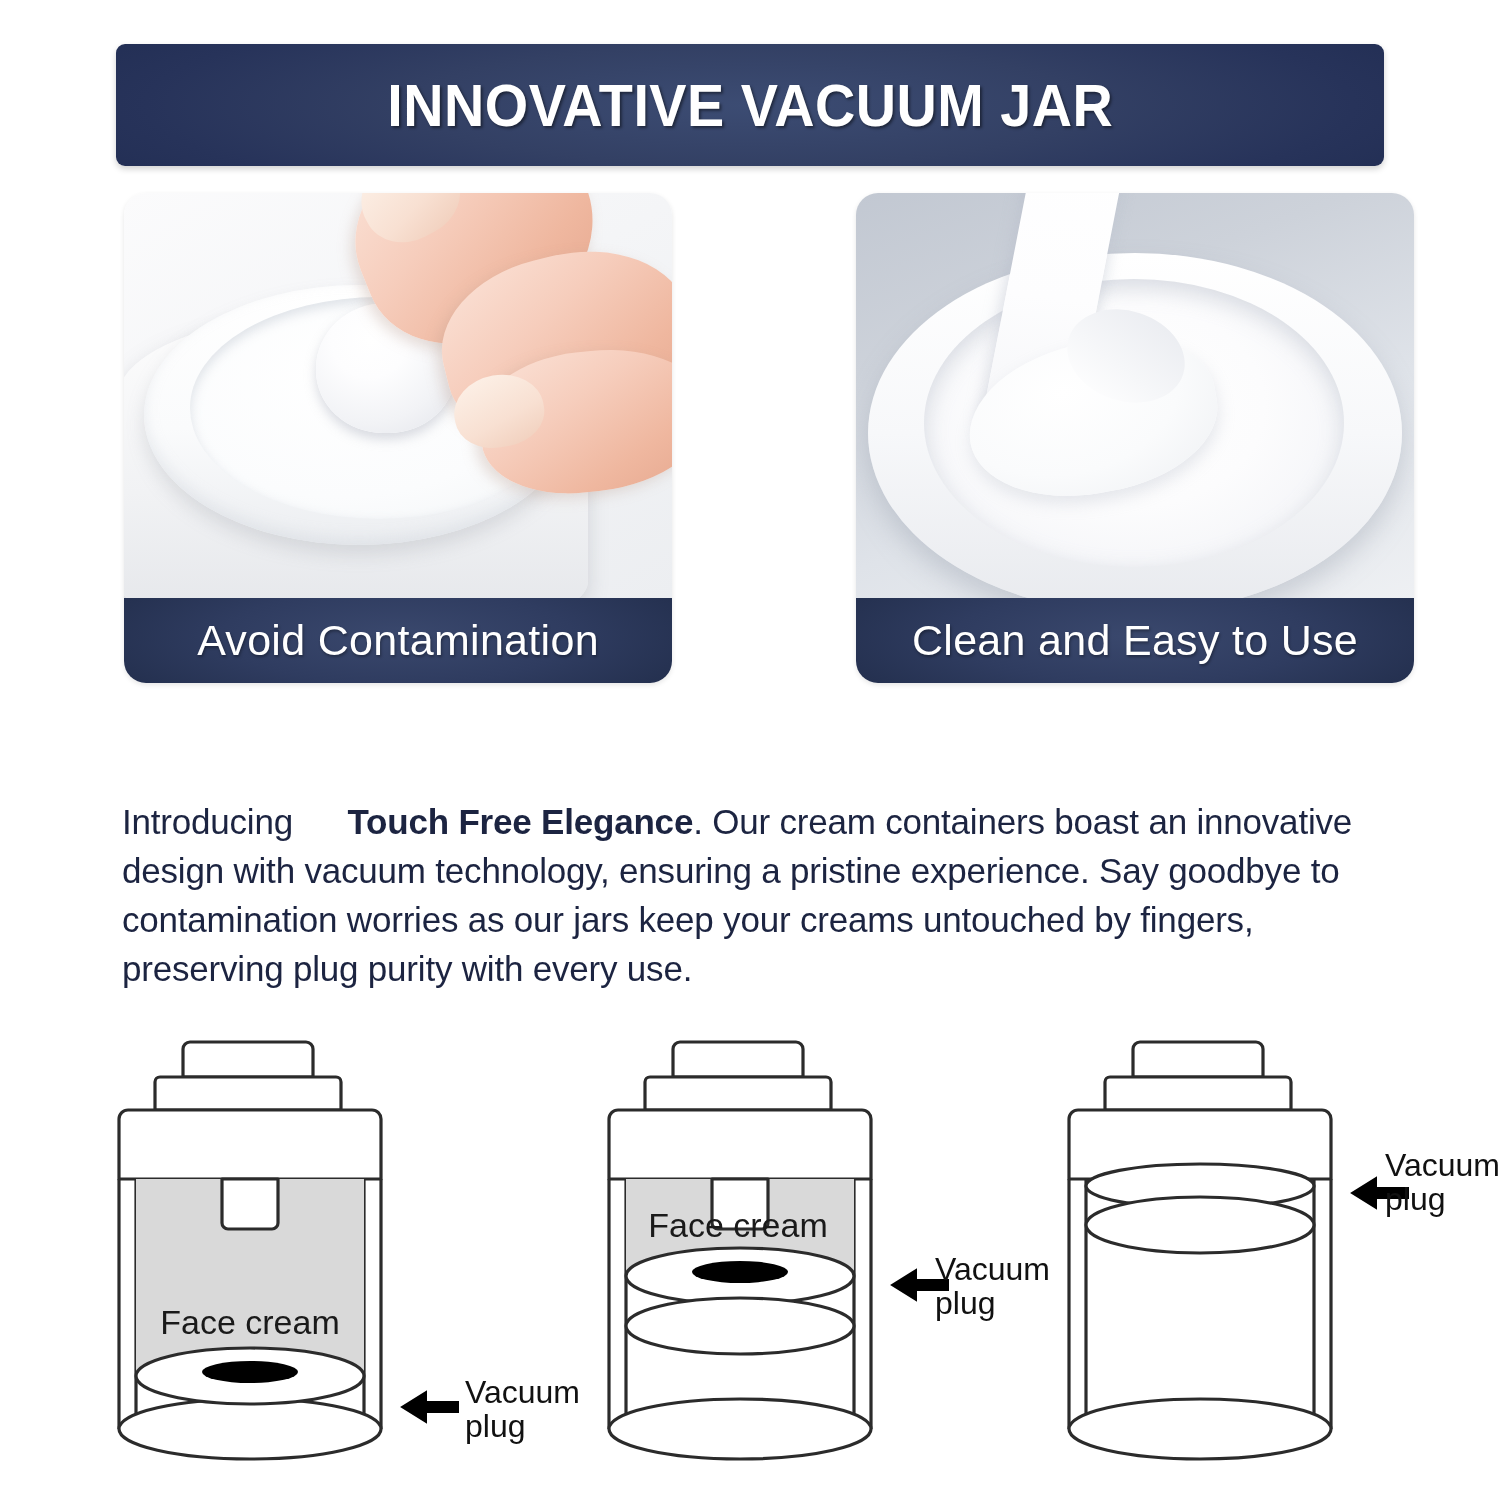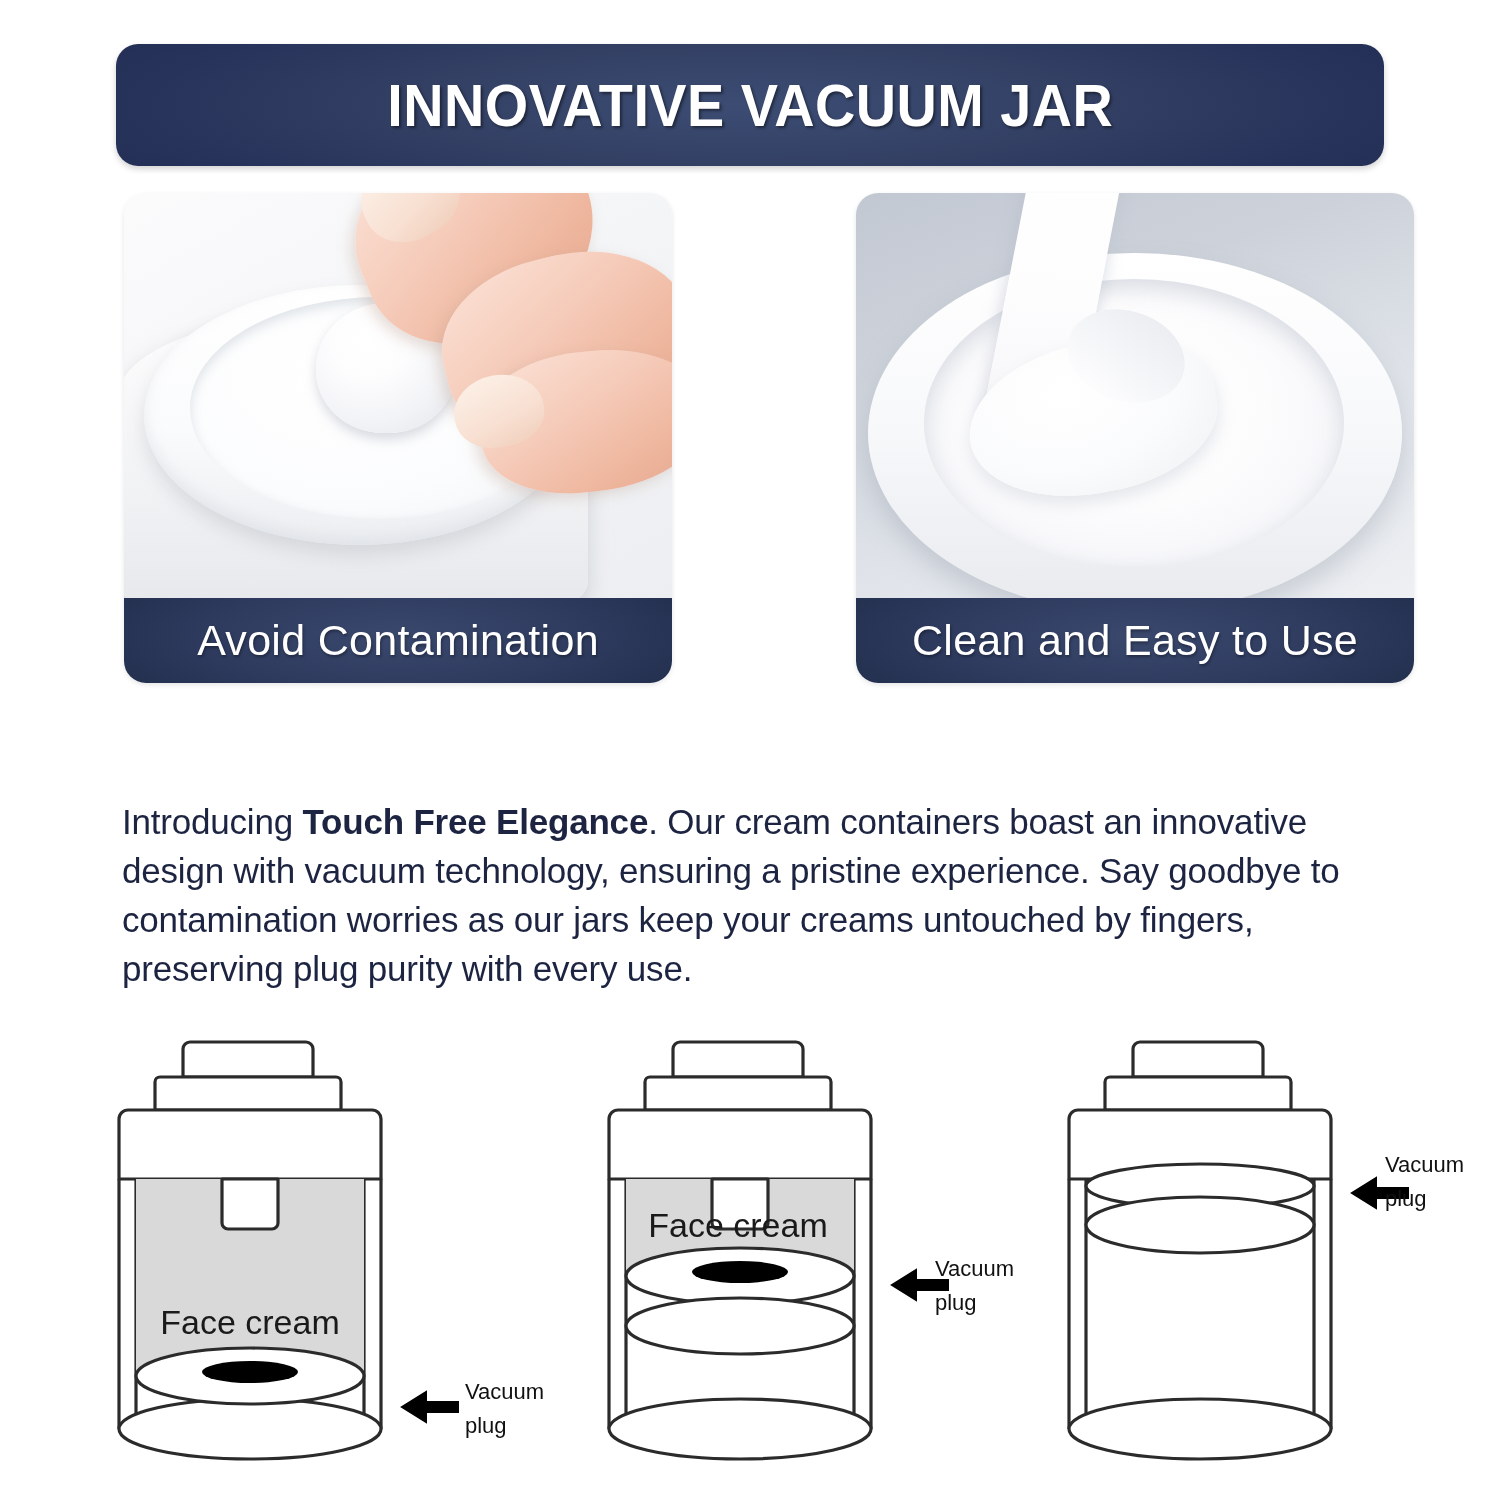--- a/index.html
+++ b/index.html
@@ -15,21 +15,21 @@
     position: relative;
   }
 
   
   .header-banner {
     position: absolute;
     left: 116px;
     top: 44px;
     width: 1268px;
     height: 122px;
-    border-radius: 22px;
+    border-radius: 9px;
     background:
       radial-gradient(ellipse 70% 130% at 50% 50%, #3c4c73 0%, #334064 38%, #27335a 68%, #1e2a4f 100%);
     box-shadow: 0 3px 6px rgba(0,0,0,0.18);
     display: flex;
     align-items: center;
     justify-content: center;
     overflow: hidden;
   }
   .header-title {
     color: #ffffff;
@@ -183,21 +183,21 @@
     position: absolute;
     left: 122px;
     top: 762px;
     width: 1290px;
     color: #1c2441;
     font-size: 35px;
     line-height: 49px;
     font-weight: 300;
     letter-spacing: -0.2px;
   }
-  .body-copy b { font-weight: 700; }
+  .body-copy b { font-weight: 700; margin-left: 45px; }
 
   
   .diagrams {
     position: absolute;
     left: 60px;
     top: 1020px;
     width: 1400px;
     height: 470px;
   }
   .diagram {
@@ -205,21 +205,21 @@
     top: 0;
     width: 440px;
     height: 470px;
   }
   .diagram-1 { left: 30px; }
   .diagram-2 { left: 520px; }
   .diagram-3 { left: 980px; }
 
   .plug-label {
     position: absolute;
-    font-size: 22px;
+    font-size: 32px;
     line-height: 34px;
     color: #111111;
     font-weight: 400;
     text-align: left;
     white-space: pre-line;
   }
   .label-1 { left: 375px; top: 355px; }
   .label-2 { left: 355px; top: 232px; }
   .label-3 { left: 345px; top: 128px; }
 </style>

